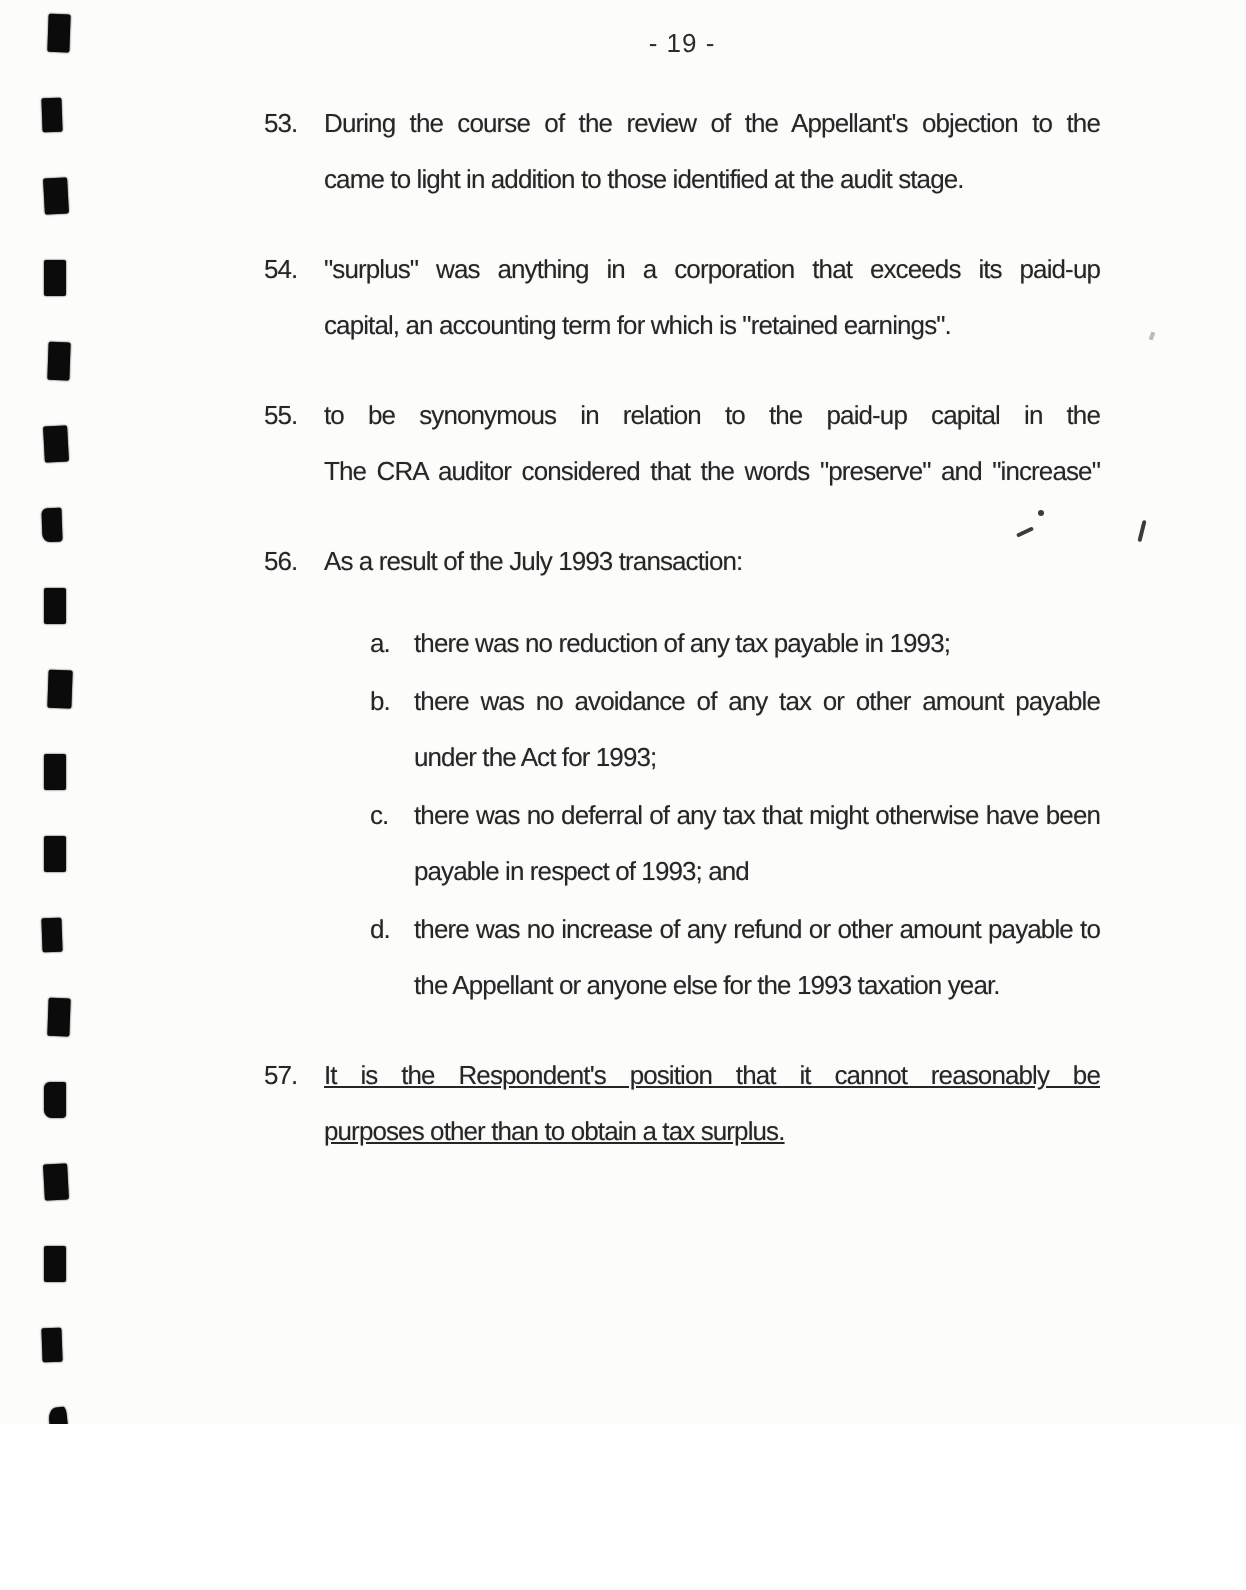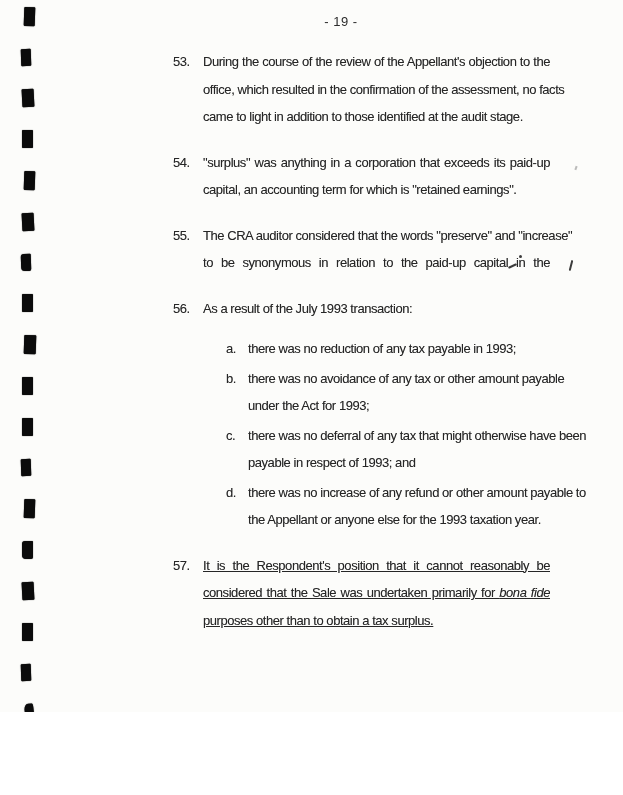--- a/index.html
+++ b/index.html
@@ -62,21 +62,21 @@
   
   .body-block {
     position: absolute;
     top: 48px; left: 132px; width: 418px;
     font-size: 13px;
     line-height: 27.5px;
     letter-spacing: -0.45px;
     color: #262626;
     text-shadow: 0 0 0.5px rgba(40,40,40,0.35);
   }
-  .para { position: relative; padding-left: 30px; margin-left: 41px; }
+  .para { position: relative; padding-left: 30px; }
   .para + .para { margin-top: 18px; }
   .para-57 { margin-top: 26px; text-decoration: underline; }
   .pnum { position: absolute; left: 0; top: 0; }
 
   .jline {
     text-align: justify;
     text-align-last: justify;
     white-space: nowrap;
     overflow: visible;
   }
@@ -146,34 +146,33 @@
 
   <div class="speck"></div>
   <div class="ink-squiggle"></div>
   <div class="ink-slash"></div>
 
   <div class="body-block">
 
     <div class="para">
       <span class="pnum">53.</span>
       <div class="jline">During the course of the review of the Appellant's objection to the</div>
-      <div class="jline">office, which resulted in the confirmation of the assessment, no facts</div>
       <div class="jlast">came to light in addition to those identified at the audit stage.</div>
     </div>
 
     <div class="para">
       <span class="pnum">54.</span>
       <div class="jline">"surplus" was anything in a corporation that exceeds its paid-up</div>
       <div class="jlast">capital, an accounting term for which is "retained earnings".</div>
     </div>
 
     <div class="para">
       <span class="pnum">55.</span>
+      <div class="jline">to be synonymous in relation to the paid-up capital in the</div>
       <div class="jline">The CRA auditor considered that the words "preserve" and "increase"</div>
-      <div class="jline">to be synonymous in relation to the paid-up capital in the</div>
     </div>
 
     <div class="para">
       <span class="pnum">56.</span>
       <div class="jlast">As a result of the July 1993 transaction:</div>
 
       <div class="sublist">
         <div class="sub">
           <span class="slet">a.</span>
           <div class="jlast">there was no reduction of any tax payable in 1993;</div>
@@ -192,23 +191,20 @@
           <span class="slet">d.</span>
           <div class="jline">there was no increase of any refund or other amount payable to</div>
           <div class="jlast">the Appellant or anyone else for the 1993 taxation year.</div>
         </div>
       </div>
     </div>
 
     <div class="para para-57">
       <span class="pnum">57.</span>
       <div class="jline">It is the Respondent's position that it cannot reasonably be</div>
-      <div class="jline">
-        <span>considered that the Sale was undertaken primarily for </span><span class="italic">bona fide</span>
-      </div>
       <div class="jlast">purposes other than to obtain a tax surplus.</div>
     </div>
 
   </div>
 
   <div class="footer">LESAUNPL-MONTREAL-#10123269 v2</div>
 
 </div>
 
 </body></html>

